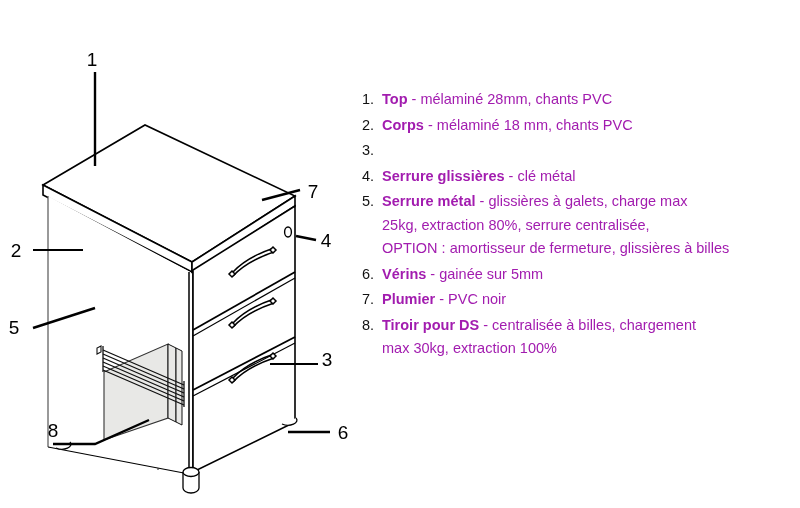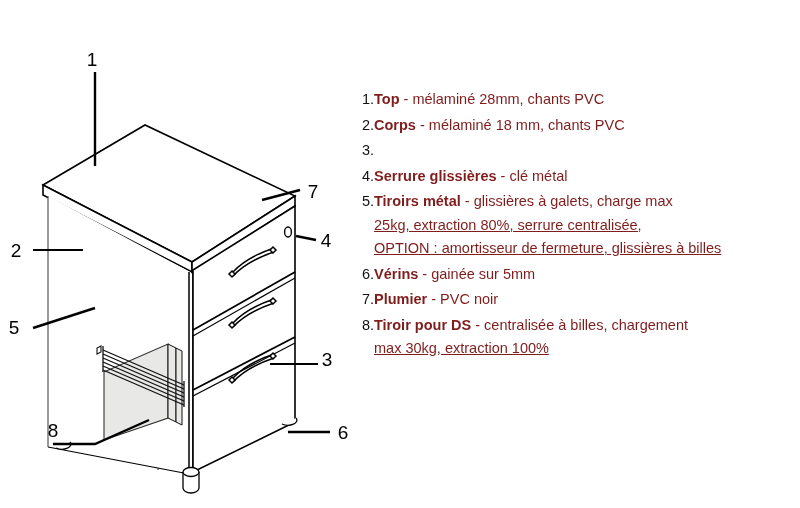--- a/index.html
+++ b/index.html
@@ -40,36 +40,36 @@
   }
   .spec-num {
     width: 22px;
     text-align: right;
     flex: 0 0 22px;
     font-size: 14.5px;
     line-height: 23.5px;
     color: #111111;
   }
   .spec-body {
+    margin-left: 8px;
     font-size: 14.5px;
     line-height: 23.5px;
-    color: #7f1d1d;
+    color: #a21caf;
   }
   .spec-term {
     font-weight: bold;
   }
   .spec-desc {
     font-weight: normal;
   }
   .spec-cont {
     display: block;
     font-size: 14.5px;
     line-height: 23.5px;
     font-weight: normal;
-    text-decoration: underline;
   }
   .callout-num {
     font-size: 19px;
     fill: #000000;
     font-family: "Liberation Sans", sans-serif;
   }
 </style>
 </head>
 <body>
 
@@ -231,21 +231,21 @@
     <div class="spec-item">
       <div class="spec-num">4.</div>
       <div class="spec-body">
         <span class="spec-term">Serrure glissières</span><span class="spec-desc"> - </span><span class="spec-desc">clé métal</span>
       </div>
     </div>
 
     <div class="spec-item">
       <div class="spec-num">5.</div>
       <div class="spec-body">
-        <span class="spec-term">Tiroirs métal</span><span class="spec-desc"> - </span><span class="spec-desc">glissières à galets, charge max</span>
+        <span class="spec-term">Serrure métal</span><span class="spec-desc"> - </span><span class="spec-desc">glissières à galets, charge max</span>
         <span class="spec-cont">25kg, extraction 80%, serrure centralisée,</span>
         <span class="spec-cont">OPTION : amortisseur de fermeture, glissières à billes</span>
       </div>
     </div>
 
     <div class="spec-item">
       <div class="spec-num">6.</div>
       <div class="spec-body">
         <span class="spec-term">Vérins</span><span class="spec-desc"> - </span><span class="spec-desc">gainée sur 5mm</span>
       </div>

